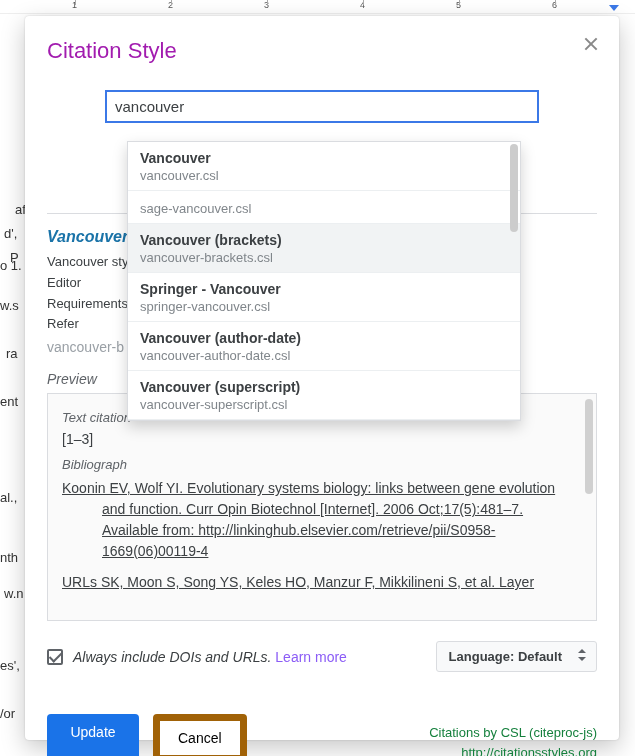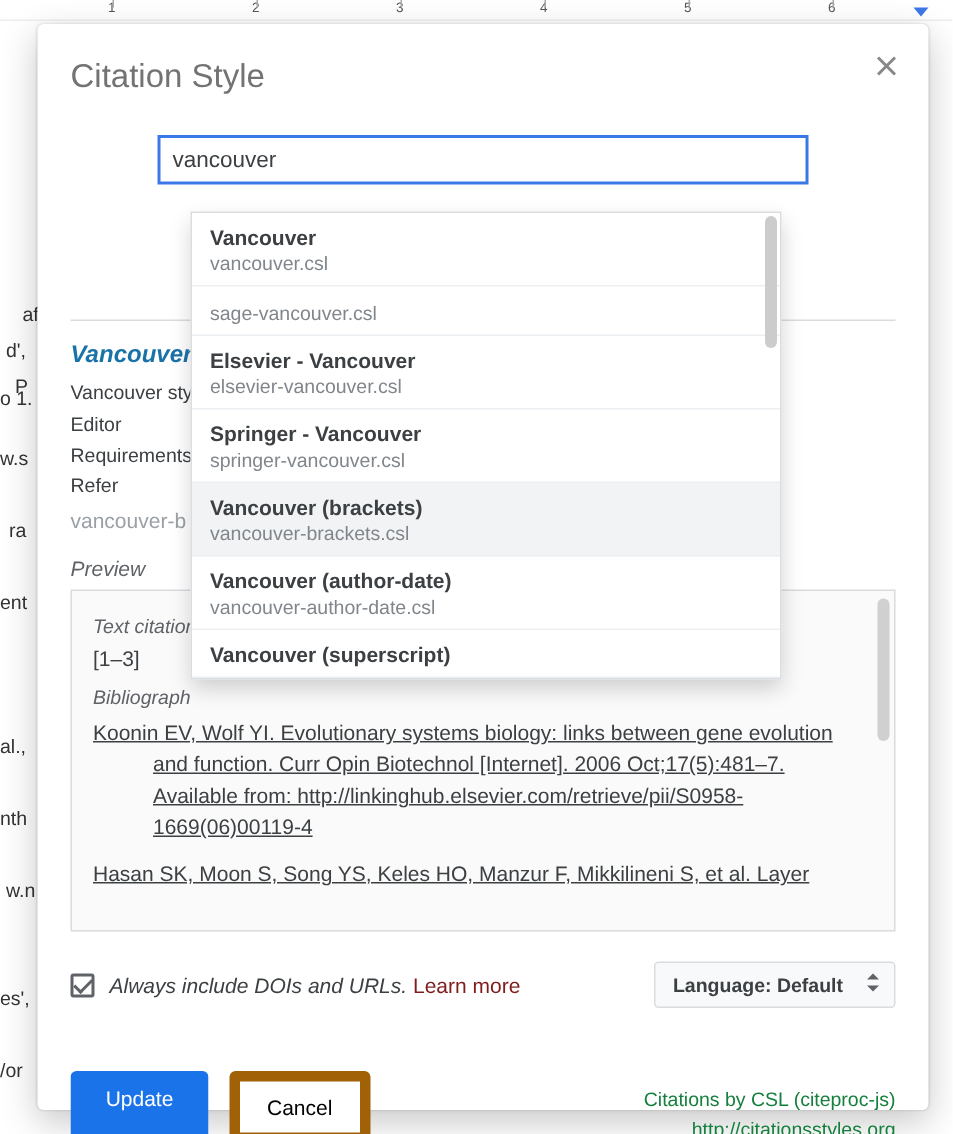--- a/index.html
+++ b/index.html
@@ -49,21 +49,21 @@
     width: 594px;
     height: 724px;
     background: #fff;
     border-radius: 4px;
     box-shadow: 0 8px 24px rgba(0,0,0,0.22), 0 0 2px rgba(0,0,0,0.18);
     z-index: 5;
     padding: 22px 22px 16px 22px;
   }
   .dialog-title {
     font-size: 22px;
-    color: #737373;
+    color: #a21caf;
     font-weight: 400;
     margin-bottom: 26px;
     font-family: "Product Sans", Arial, sans-serif;
   }
   .close-btn {
     position: absolute;
     top: 18px; right: 18px;
     width: 20px; height: 20px;
     cursor: pointer;
     color: #888;
@@ -150,21 +150,21 @@
   .chk-wrap { display: flex; align-items: center; gap: 10px; color: #3c4043; font-style: italic; }
   .checkbox {
     width: 16px; height: 16px; border: 2px solid #5f6368; border-radius: 2px;
     position: relative; display: inline-block;
   }
   .checkbox::after {
     content:''; position:absolute; left:3px; top:-1px;
     width:5px; height:10px; border:solid #5f6368; border-width:0 2px 2px 0;
     transform: rotate(45deg);
   }
-  .learn-link { color: #7f1d1d; text-decoration: none; font-style: normal; font-weight: 500; }
+  .learn-link { color: #8b5cf6; text-decoration: none; font-style: normal; font-weight: 500; }
   .lang-select {
     border: 1px solid #dadce0;
     background: #f8f9fa;
     padding: 7px 34px 7px 12px;
     font-size: 13px;
     color: #3c4043;
     position: relative;
     border-radius: 3px;
     font-weight: bold;
   }
@@ -222,21 +222,21 @@
 
 <div class="bg-snippets">
   <div style="position:absolute; top:184px; left:15px">af,</div>
   <div style="position:absolute; top:208px; left:4px">d',</div>
   <div style="position:absolute; top:232px; left:10px"> P</div>
   <div style="position:absolute; top:240px; left:0px">o 1.</div>
   <div style="position:absolute; top:280px; left:0px">w.s</div>
   <div style="position:absolute; top:328px; left:6px">ra</div>
   <div style="position:absolute; top:376px; left:0px">ent</div>
   <div style="position:absolute; top:472px; left:0px">al.,</div>
-  <div style="position:absolute; top:520px; left:0px">nth</div>
+  <div style="position:absolute; top:532px; left:0px">nth</div>
   <div style="position:absolute; top:568px; left:4px">w.n</div>
   <div style="position:absolute; top:640px; left:0px">es',</div>
   <div style="position:absolute; top:688px; left:0px">/or</div>
 </div>
 
 <div class="dialog">
   <div class="close-btn"></div>
   <div class="dialog-title">Citation Style</div>
 
   <div class="search-wrap">
@@ -253,21 +253,21 @@
     <div class="style-file">vancouver-b</div>
   </div>
 
   <div class="preview-label">Preview</div>
   <div class="preview-box">
     <div class="preview-scrollbar"></div>
     <div class="label"><span>Text citation</span></div>
     <div class="cite">[1–3]</div>
     <div class="label">Bibliograph</div>
     <div class="bib indent">Koonin EV, Wolf YI. Evolutionary systems biology: links between gene evolution and function. Curr Opin Biotechnol [Internet]. 2006 Oct;17(5):481–7. Available from: http://linkinghub.elsevier.com/retrieve/pii/S0958-1669(06)00119-4</div>
-    <div class="bib">Hasan SK, Moon S, Song YS, Keles HO, Manzur F, Mikkilineni S, et al. Layer</div>
+    <div class="bib">URLs SK, Moon S, Song YS, Keles HO, Manzur F, Mikkilineni S, et al. Layer</div>
   </div>
 
   <div class="options-row">
     <div class="chk-wrap">
       <span class="checkbox"></span>
       <span>
         <span>Always include DOIs and URLs.</span>
         <a href="#" class="learn-link">Learn more</a>
       </span>
     </div>
@@ -289,34 +289,31 @@
 
   <div class="autocomplete">
     <div class="ac-scrollbar"></div>
     <div class="ac-item">
       <div class="ac-title">Vancouver</div>
       <div class="ac-sub">vancouver.csl</div>
     </div>
     <div class="ac-item">
       <div class="ac-sub">sage-vancouver.csl</div>
     </div>
-    <div class="ac-item">
-      <div class="ac-title">Elsevier - Vancouver</div>
-      <div class="ac-sub">elsevier-vancouver.csl</div>
-    </div>
-    <div class="ac-item">
-      <div class="ac-title">Springer - Vancouver</div>
-      <div class="ac-sub">springer-vancouver.csl</div>
-    </div>
     <div class="ac-item hovered">
       <div class="ac-title">Vancouver (brackets)</div>
       <div class="ac-sub">vancouver-brackets.csl</div>
     </div>
     <div class="ac-item">
+      <div class="ac-title">Springer - Vancouver</div>
+      <div class="ac-sub">springer-vancouver.csl</div>
+    </div>
+    <div class="ac-item">
       <div class="ac-title">Vancouver (author-date)</div>
       <div class="ac-sub">vancouver-author-date.csl</div>
     </div>
     <div class="ac-item">
       <div class="ac-title">Vancouver (superscript)</div>
+      <div class="ac-sub">vancouver-superscript.csl</div>
     </div>
 
   </div>
 </div>
 
 </body></html>

